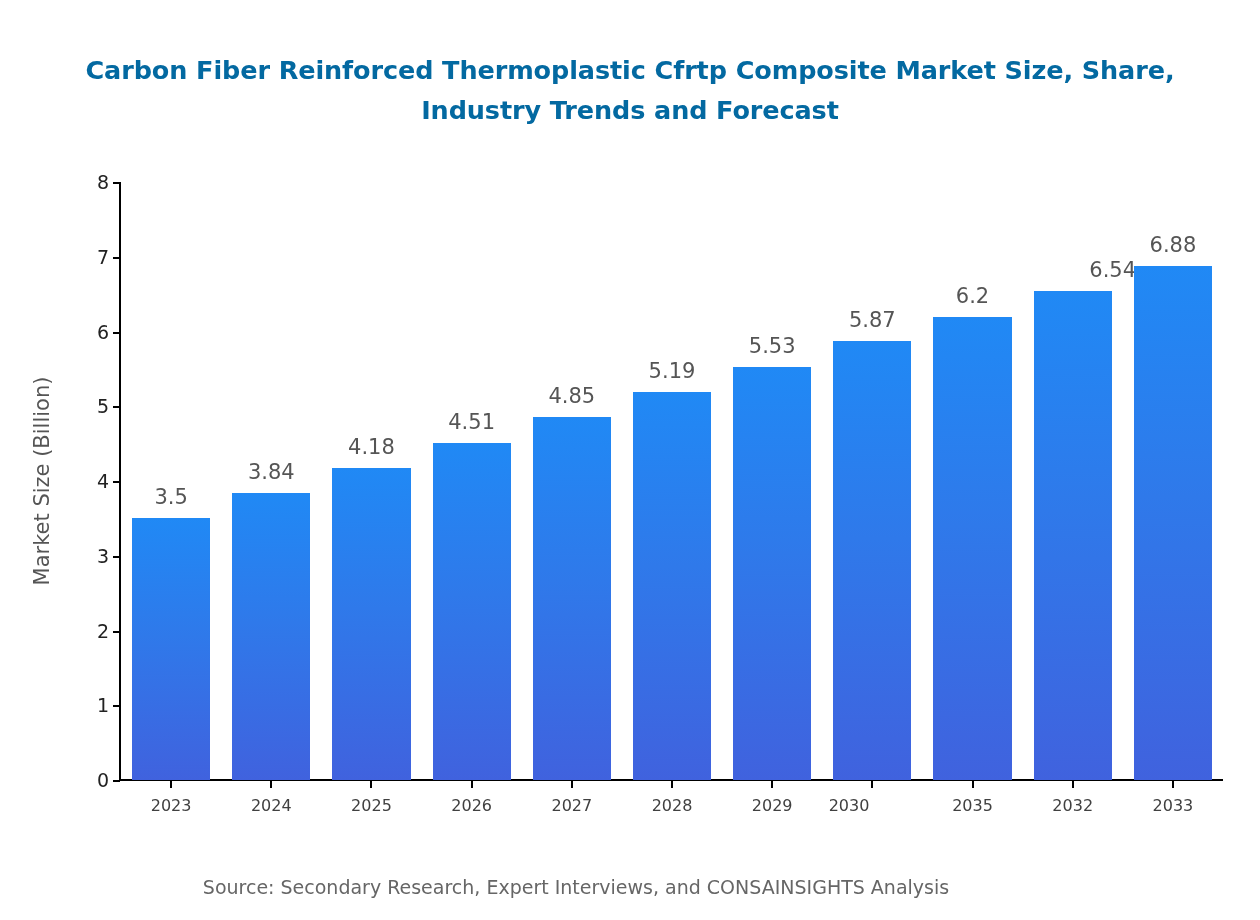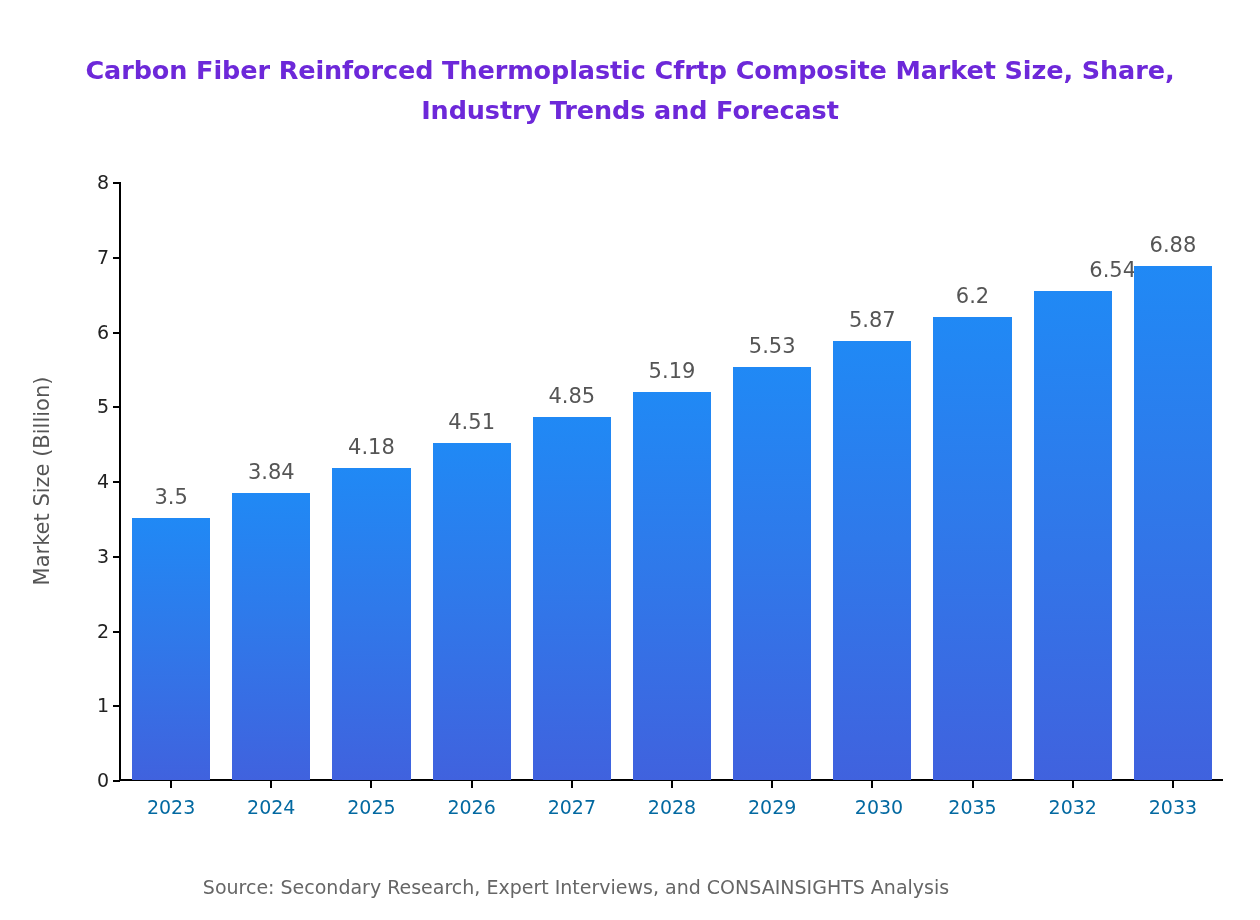--- a/index.html
+++ b/index.html
@@ -19,21 +19,21 @@
 
   
   #chart-title {
     position: absolute;
     left: 80px;
     top: 50px;
     width: 1100px;
     text-align: center;
     font-size: 25.5px;
     font-weight: bold;
-    color: #6d28d9;
+    color: #0369a1;
     line-height: 40px;
     letter-spacing: -0.1px;
   }
 
   
   
   #plot-area {
     position: absolute;
     left: 120px;
     top: 182px;
@@ -106,22 +106,22 @@
     width: 2px;
     height: 8px;
     background: #000000;
     transform: translateX(-1px);
   }
   .x-tick-label {
     position: absolute;
     top: 100%;
     margin-top: 16px;
     transform: translateX(-50%);
-    font-size: 19px;
-    color: #0369a1;
+    font-size: 16px;
+    color: #404040;
     white-space: nowrap;
   }
 
   
   .bar {
     position: absolute;
     bottom: 0;
     background: linear-gradient(to bottom, #2089F5 0%, #2f79ea 45%, #4062DE 100%);
   }
   .bar-value {
@@ -206,21 +206,21 @@
         <div class="x-tick-label" style="left: 251.455px;">2025</div>
         <div class="x-tick-mark" style="left: 351.636px;"></div>
         <div class="x-tick-label" style="left: 351.636px;">2026</div>
         <div class="x-tick-mark" style="left: 451.818px;"></div>
         <div class="x-tick-label" style="left: 451.818px;">2027</div>
         <div class="x-tick-mark" style="left: 552px;"></div>
         <div class="x-tick-label" style="left: 552px;">2028</div>
         <div class="x-tick-mark" style="left: 652.182px;"></div>
         <div class="x-tick-label" style="left: 652.182px;">2029</div>
         <div class="x-tick-mark" style="left: 752.364px;"></div>
-        <div class="x-tick-label" style="left: 759px;">2030</div>
+        <div class="x-tick-label" style="left: 729px;">2030</div>
         <div class="x-tick-mark" style="left: 852.545px;"></div>
         <div class="x-tick-label" style="left: 852.545px;">2035</div>
         <div class="x-tick-mark" style="left: 952.727px;"></div>
         <div class="x-tick-label" style="left: 952.727px;">2032</div>
         <div class="x-tick-mark" style="left: 1052.91px;"></div>
         <div class="x-tick-label" style="left: 1052.91px;">2033</div>
       </div>
     <div id="bars">
         <div class="bar" title="2023: 3.5" style="left: 12.02px; width: 78.1418px; height: 261.625px;"></div>
         <div class="bar-value" style="left: 51.0909px; top: 303.375px;">3.5</div>

